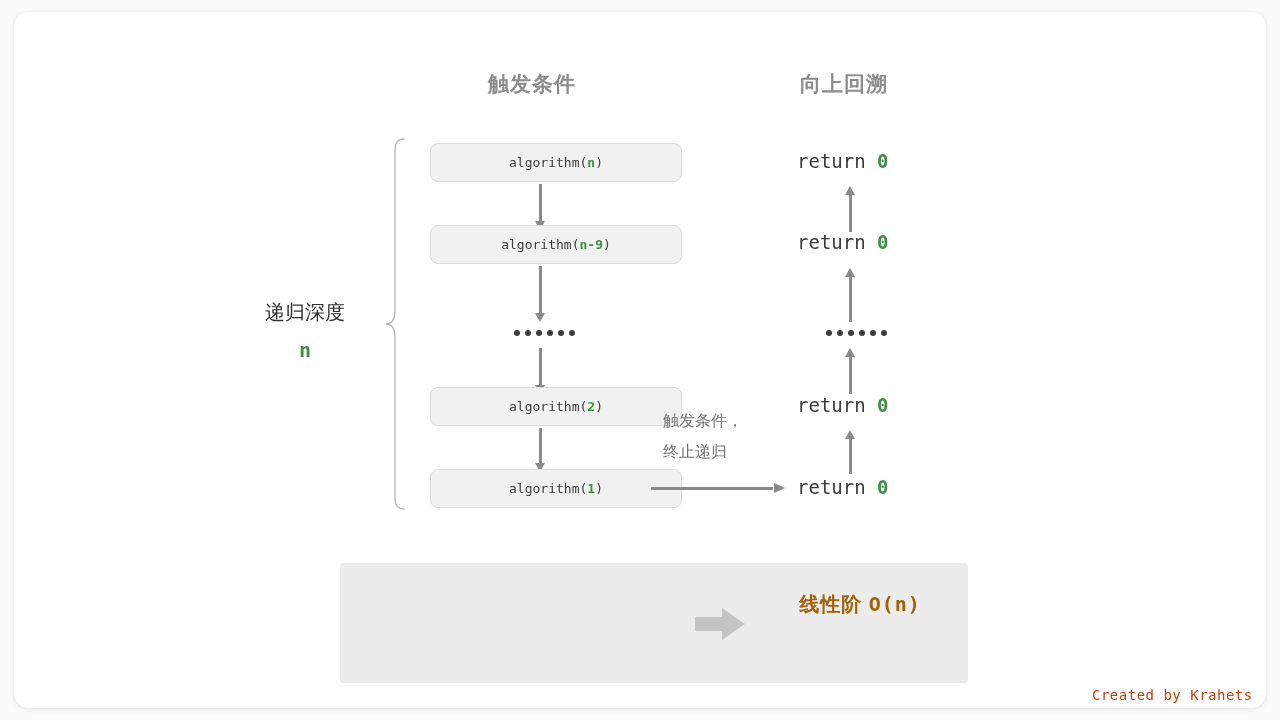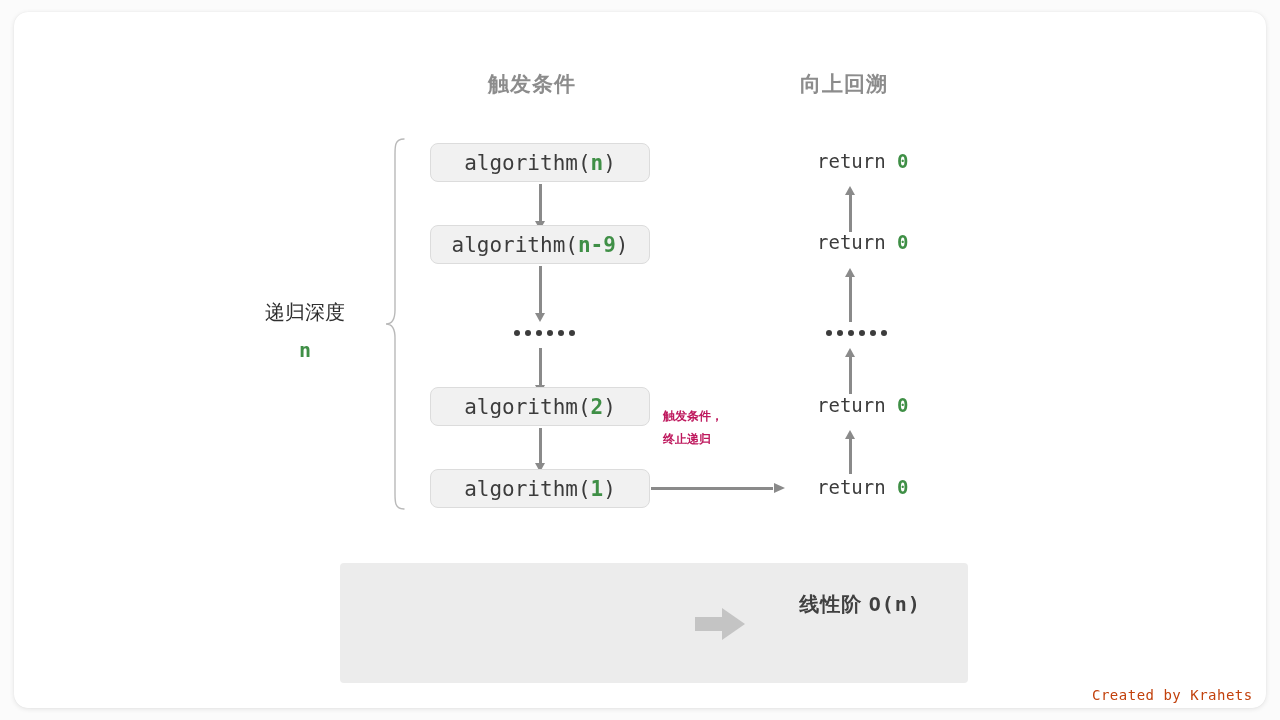--- a/index.html
+++ b/index.html
@@ -42,31 +42,31 @@
     letter-spacing: 1px;
     white-space: nowrap;
   }
   #header-down  { left: 474px; top: 58px; }
   #header-up    { left: 786px; top: 58px; }
 
   
   .call-box {
     position: absolute;
     left: 416px;
-    width: 220px;
+    width: 252px;
     height: 39px;
     box-sizing: border-box;
     background: #f1f1f1;
     border: 1px solid #dcdcdc;
     border-radius: 8px;
     display: flex;
     align-items: center;
     justify-content: center;
     font-family: "DejaVu Sans Mono", monospace;
-    font-size: 21px;
+    font-size: 13px;
     color: #3c3c3c;
     white-space: nowrap;
   }
   .call-box .arg {
     color: #3f8f46;
     font-weight: bold;
   }
 
   
   .down-arrow {
@@ -129,21 +129,20 @@
   #dots-right { left: 812px; top: 318px; }
 
   
   .ret {
     position: absolute;
     left: 783px;
     font-family: "DejaVu Sans Mono", monospace;
     font-size: 19px;
     color: #3c3c3c;
     white-space: nowrap;
-    margin-left: 20px;
   }
   .ret .val {
     color: #3f8f46;
     font-weight: bold;
   }
 
   
   #depth-brace {
     position: absolute;
     left: 370px;
@@ -168,23 +167,23 @@
     font-family: "DejaVu Sans Mono", monospace;
     font-weight: bold;
     font-size: 20px;
   }
 
   
   #terminate-note {
     position: absolute;
     left: 649px;
     top: 393px;
-    font-size: 12px;
-    font-weight: bold;
-    color: #be185d;
+    font-size: 16px;
+    font-weight: normal;
+    color: #737373;
     line-height: 1.95;
     white-space: nowrap;
   }
 
   
   #h-arrow {
     position: absolute;
     left: 637px;
     top: 471px;
     width: 134px;
@@ -252,21 +251,21 @@
     display: block;
     font-size: 20px;
     font-weight: bold;
     color: #333333;
     letter-spacing: 1px;
   }
   #summary-right .value {
     display: block;
     font-size: 20px;
     font-weight: bold;
-    color: #404040;
+    color: #a16207;
     letter-spacing: 1px;
   }
   #summary-right .value .mono {
     font-family: "DejaVu Sans Mono", monospace;
   }
 
   
   #credit {
     position: absolute;
     left: 1078px;

